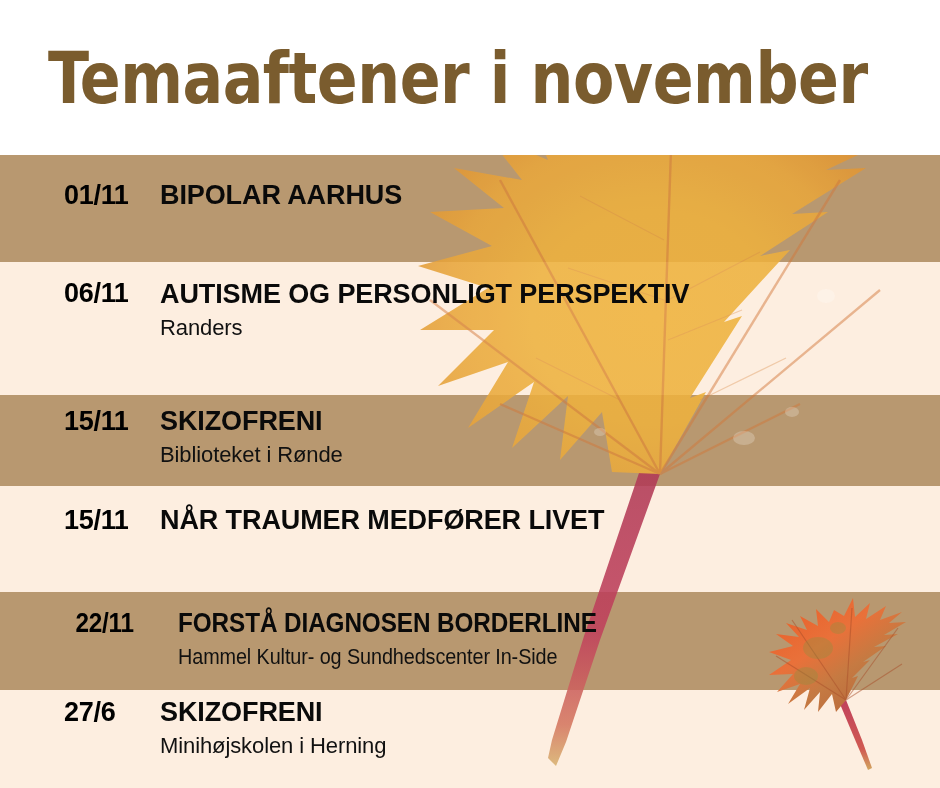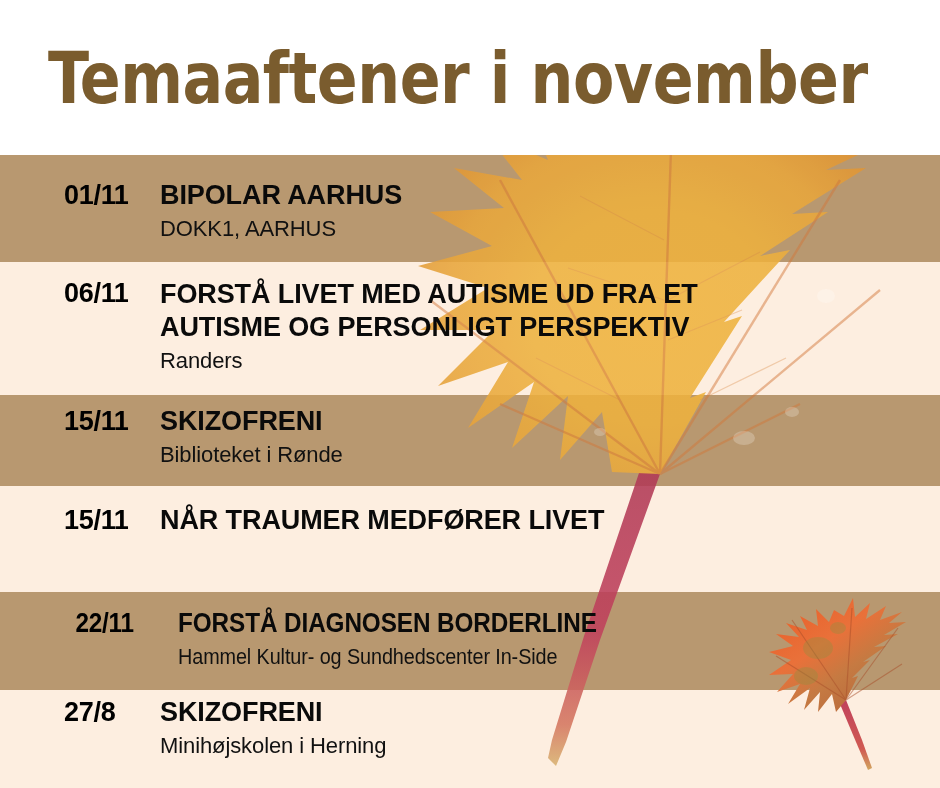--- a/index.html
+++ b/index.html
@@ -175,28 +175,26 @@
   </svg>
 
   <div id="header">
     <div id="poster-title" style="color: rgb(122, 92, 46);">Temaaftener i november</div>
   </div>
 
   <div class="row" id="row1">
     <div class="date">01/11</div>
     <div class="info">
       <div class="ev-title">BIPOLAR AARHUS</div>
-      <div class="ev-place">DOKK1, AARHUS</div>
     </div>
   </div>
 
   <div class="row" id="row2">
     <div class="date">06/11</div>
     <div class="info">
-      <div class="ev-title">FORSTÅ LIVET MED AUTISME UD FRA ET</div>
       <div class="ev-title">AUTISME OG PERSONLIGT PERSPEKTIV</div>
       <div class="ev-place">Randers</div>
     </div>
   </div>
 
   <div class="row" id="row3">
     <div class="date">15/11</div>
     <div class="info">
       <div class="ev-title">SKIZOFRENI</div>
       <div class="ev-place">Biblioteket i Rønde</div>
@@ -212,20 +210,20 @@
 
   <div class="row narrow" id="row5">
     <div class="date">22/11</div>
     <div class="info">
       <div class="ev-title">FORSTÅ DIAGNOSEN BORDERLINE</div>
       <div class="ev-place">Hammel Kultur- og Sundhedscenter In-Side</div>
     </div>
   </div>
 
   <div class="row" id="row6">
-    <div class="date">27/8</div>
+    <div class="date">27/6</div>
     <div class="info">
       <div class="ev-title">SKIZOFRENI</div>
       <div class="ev-place">Minihøjskolen i Herning</div>
     </div>
   </div>
 
 </div>
 
 </body></html>

